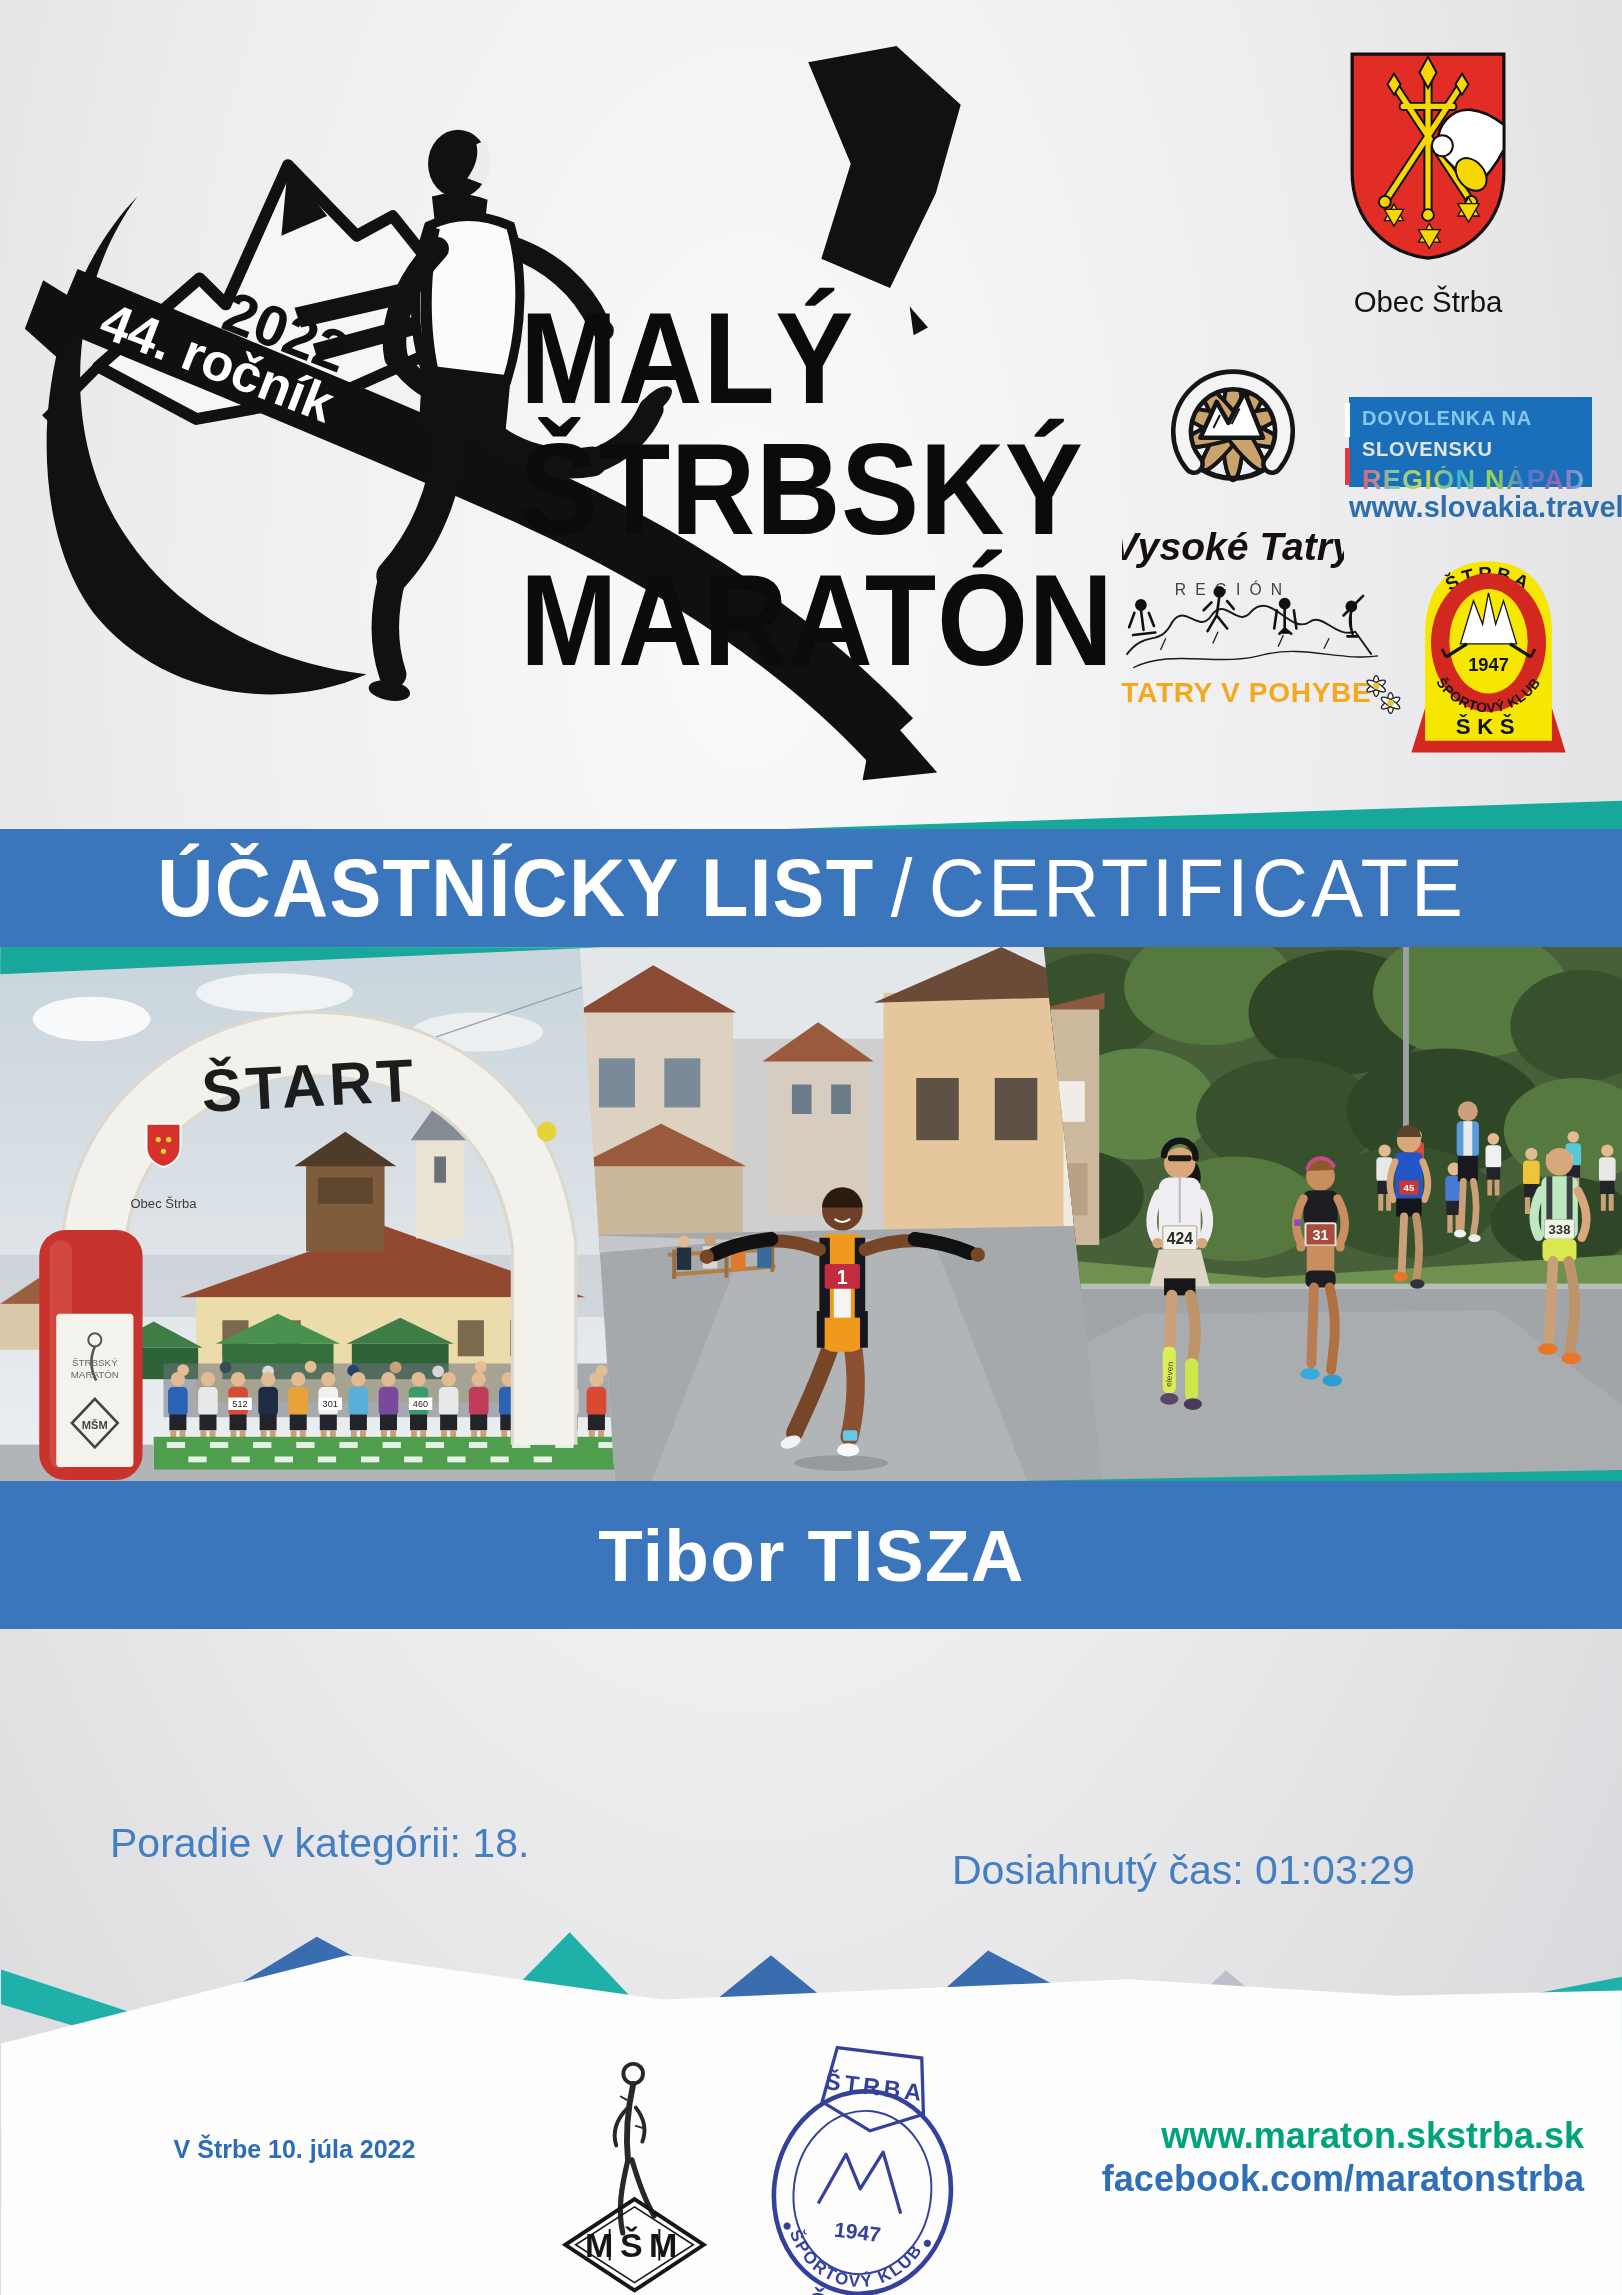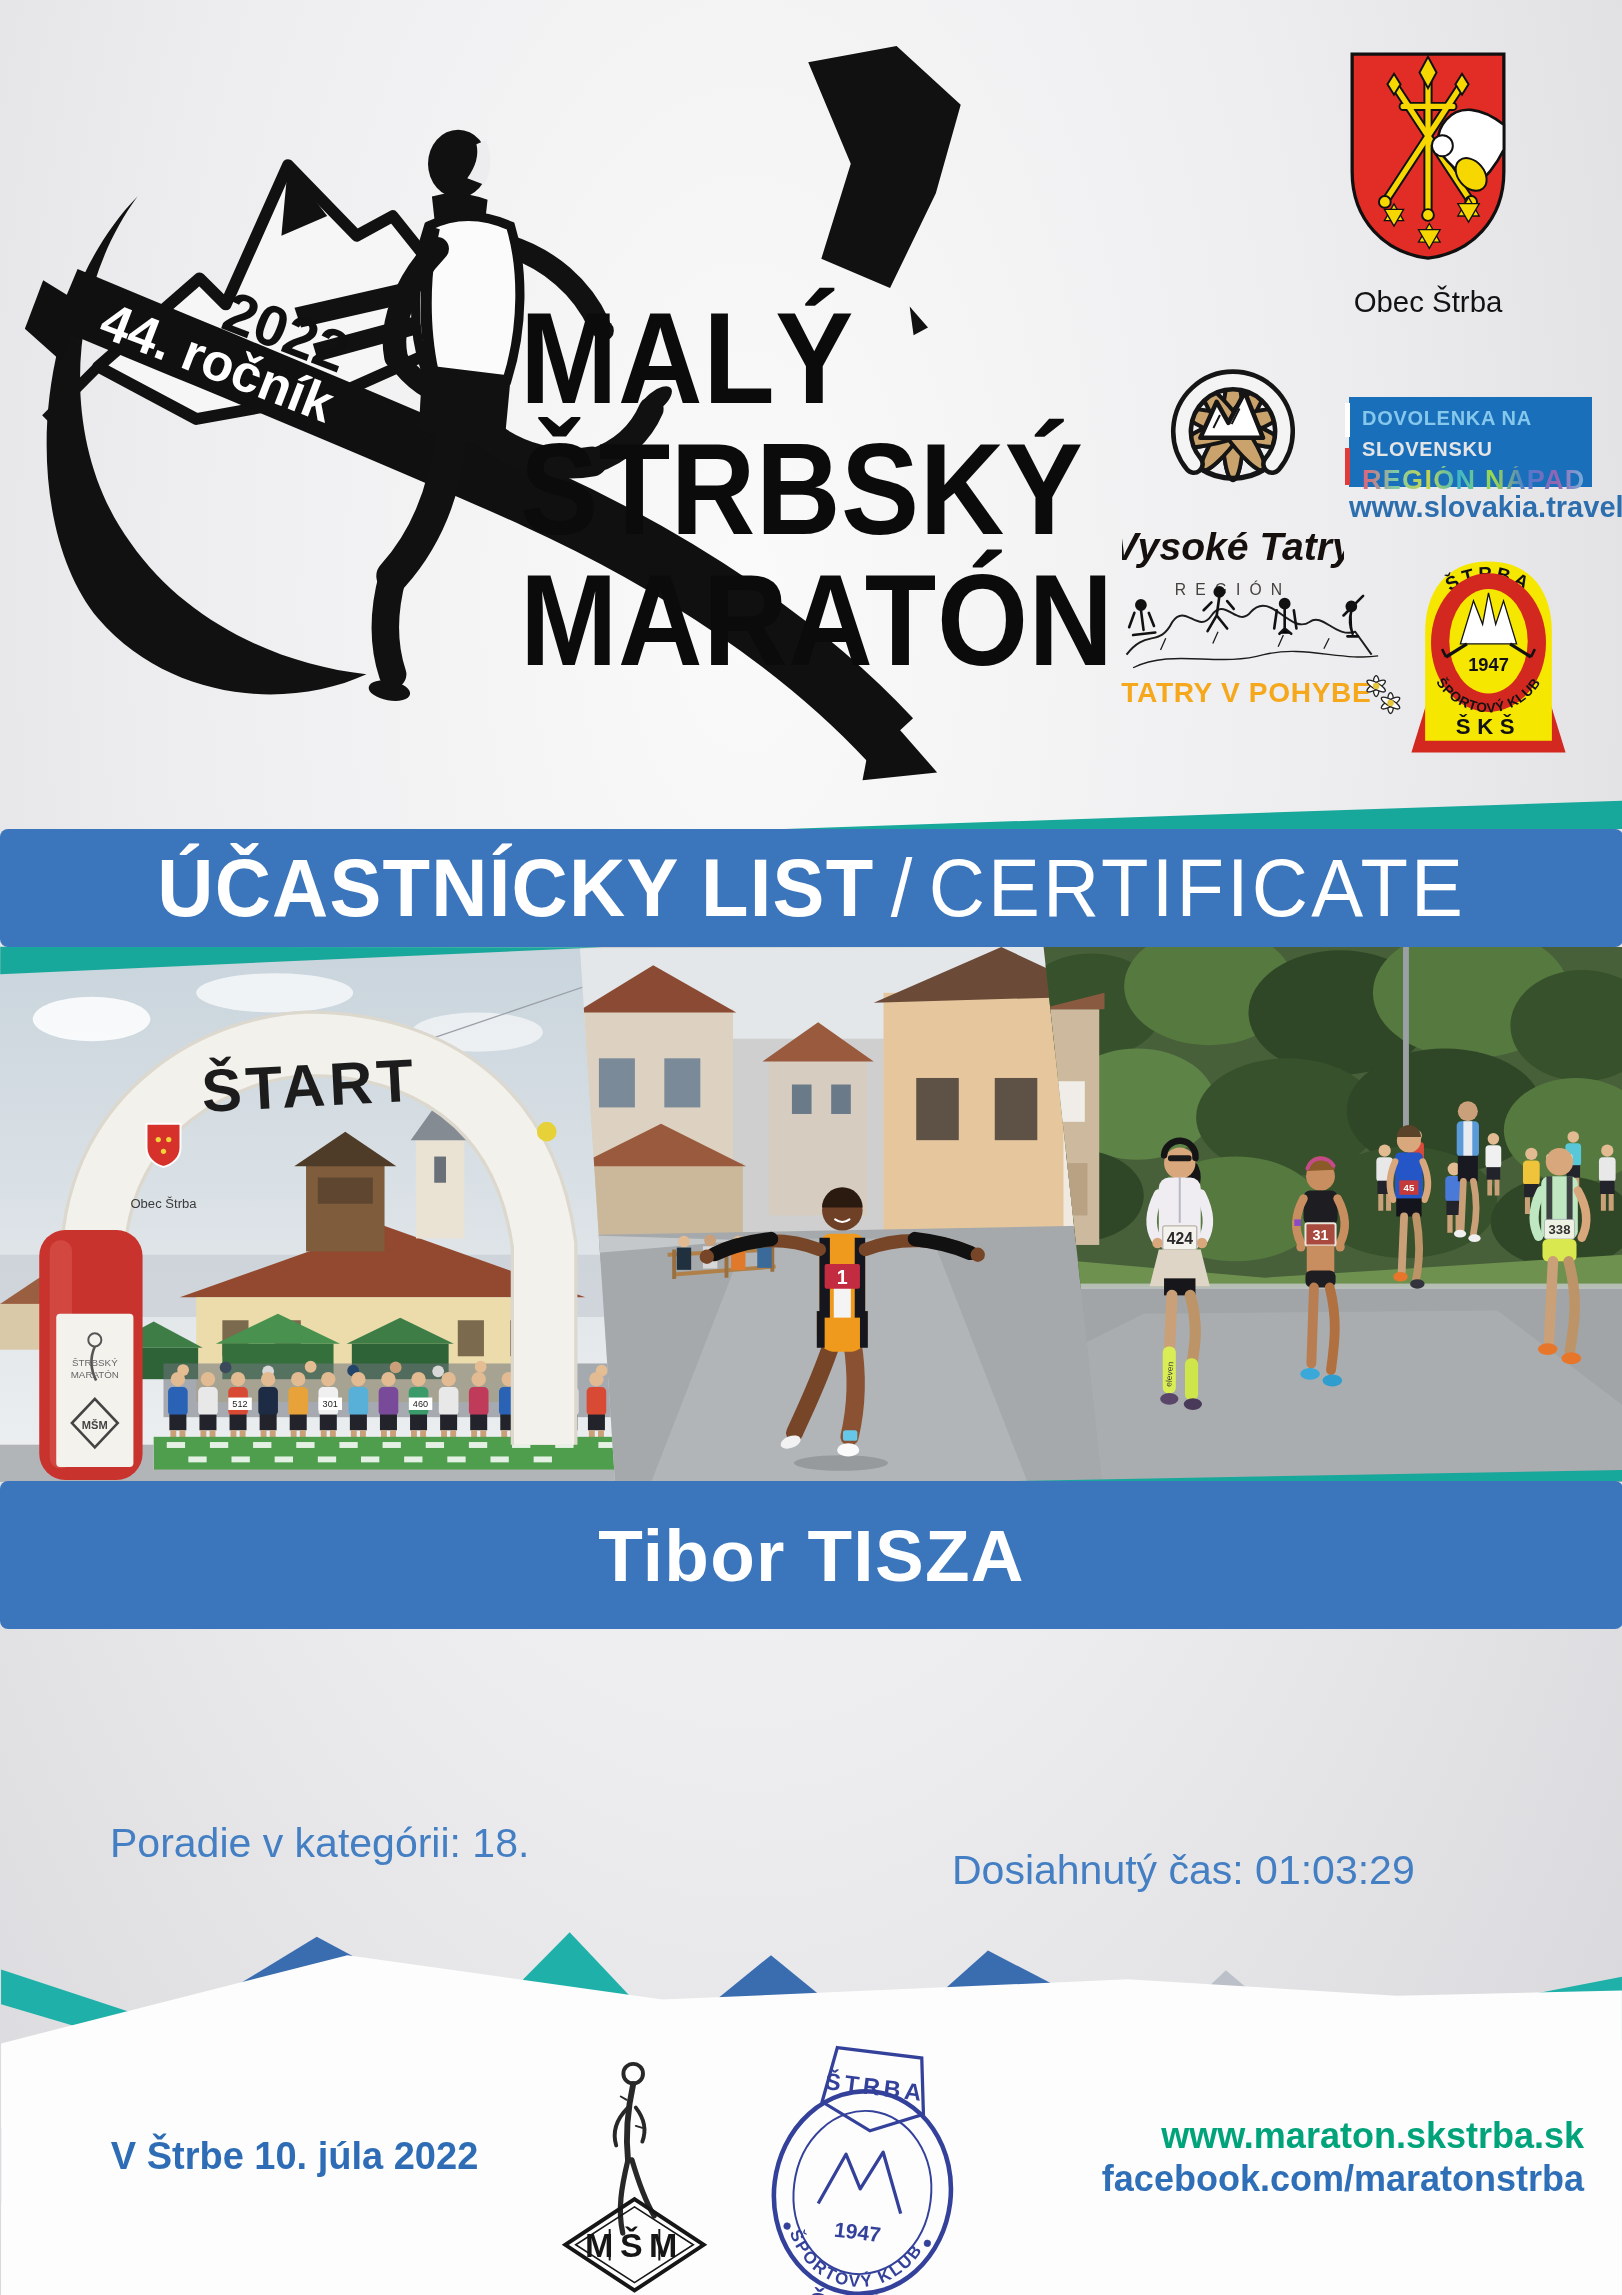--- a/index.html
+++ b/index.html
@@ -21,21 +21,21 @@
   .dv2{color:#e5e5e5;font-size:20px;font-weight:700;line-height:33px;letter-spacing:0.7px;}
   .dv3{font-size:27px;font-weight:700;line-height:29px;letter-spacing:1.3px;
     background:linear-gradient(90deg,#e0607a 0%,#7ec9a8 14%,#c8d44a 28%,#3fb6c9 42%,#9fd84a 57%,#4a7bd0 71%,#9a64b0 85%,#66c7e8 100%);
     -webkit-background-clip:text;background-clip:text;color:transparent;}
   .dv-white{left:1345px;top:403px;width:4.6px;height:34px;background:#fff;z-index:2;}
   .dv-red{left:1345px;top:448px;width:4.6px;height:37px;background:#e03a3a;z-index:2;}
   .slovakia-url{left:1349px;top:491px;width:243px;text-align:center;font-size:29px;font-weight:700;color:#2d6fae;z-index:2;}
 
   
   .stripes{left:0;top:0;z-index:4;pointer-events:none;}
-  .band{left:0;width:1623px;background:#3b76bd;z-index:5;display:flex;align-items:center;justify-content:center;color:#fff;border-radius:8px;}
+  .band{left:0;width:1623px;background:#3b76bd;z-index:5;display:flex;align-items:center;justify-content:center;color:#fff;}
   .band1{top:829px;height:118px;}
   .band2{top:1481px;height:148px;}
   .band1 .inner{display:flex;align-items:baseline;transform:scaleX(.96);white-space:nowrap;}
   .b1sk{font-size:81px;font-weight:800;letter-spacing:1.3px;}
   .b1div{font-size:81px;font-weight:300;margin:0 17px;}
   .b1en{font-size:81px;font-weight:400;letter-spacing:3.3px;}
   .b2name{font-size:73px;font-weight:700;letter-spacing:1.3px;}
 
   
   .photos{left:0;top:947px;width:1623px;height:535px;background:#cfcfcf;z-index:3;overflow:hidden;}
@@ -45,21 +45,21 @@
   .ph3{left:1039px;width:584px;clip-path:polygon(4.6px 0,584px 0,584px 535px,63px 535px);}
 
   
   .lines{left:0;top:1665px;width:1623px;text-align:center;font-size:38px;line-height:47px;color:#171717;z-index:2;}
   .resrow{left:0;top:1820px;width:1623px;z-index:2;font-size:41px;color:#447fc4;}
   .rank{position:absolute;left:110px;top:0;}
   .rtime{position:absolute;left:952px;top:0;margin-top:27px;}
 
   
   .mountains{left:0;top:1929px;z-index:1;}
-  .date{left:72px;top:2135px;width:445px;text-align:center;font-size:38px;font-weight:700;color:#2e6db5;z-index:3;}
+  .date{left:72px;top:2135px;width:445px;text-align:center;font-size:25px;font-weight:700;color:#2e6db5;z-index:3;}
   .links{right:39px;top:2114px;text-align:right;z-index:3;line-height:43px;}
   .lweb{font-size:36px;font-weight:700;color:#00a37a;}
   .lfb{font-size:36px;font-weight:700;color:#2f6fb7;}
   .stamp{z-index:3;}
 </style>
 </head>
 <body>
 
 <div class="page">
 

